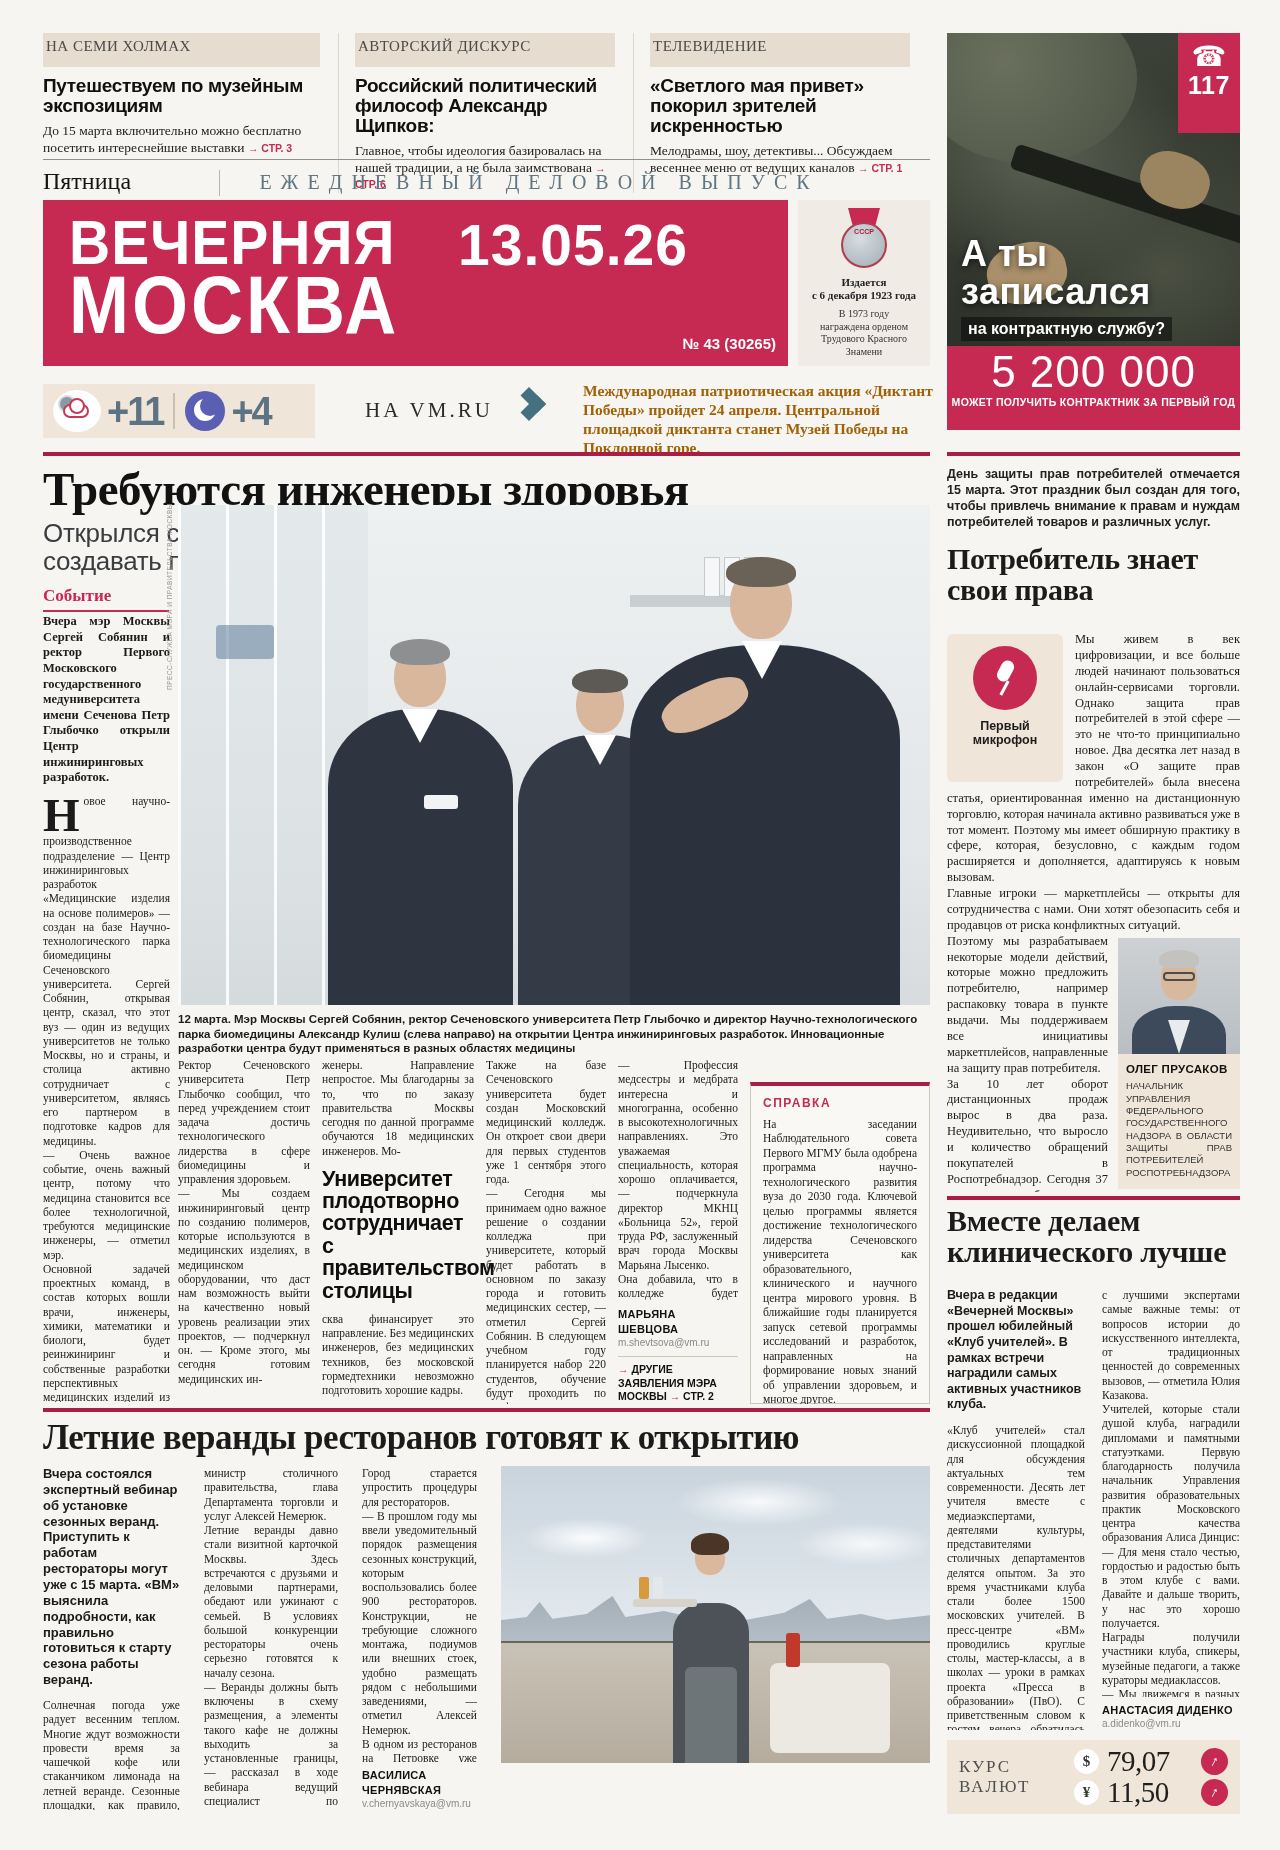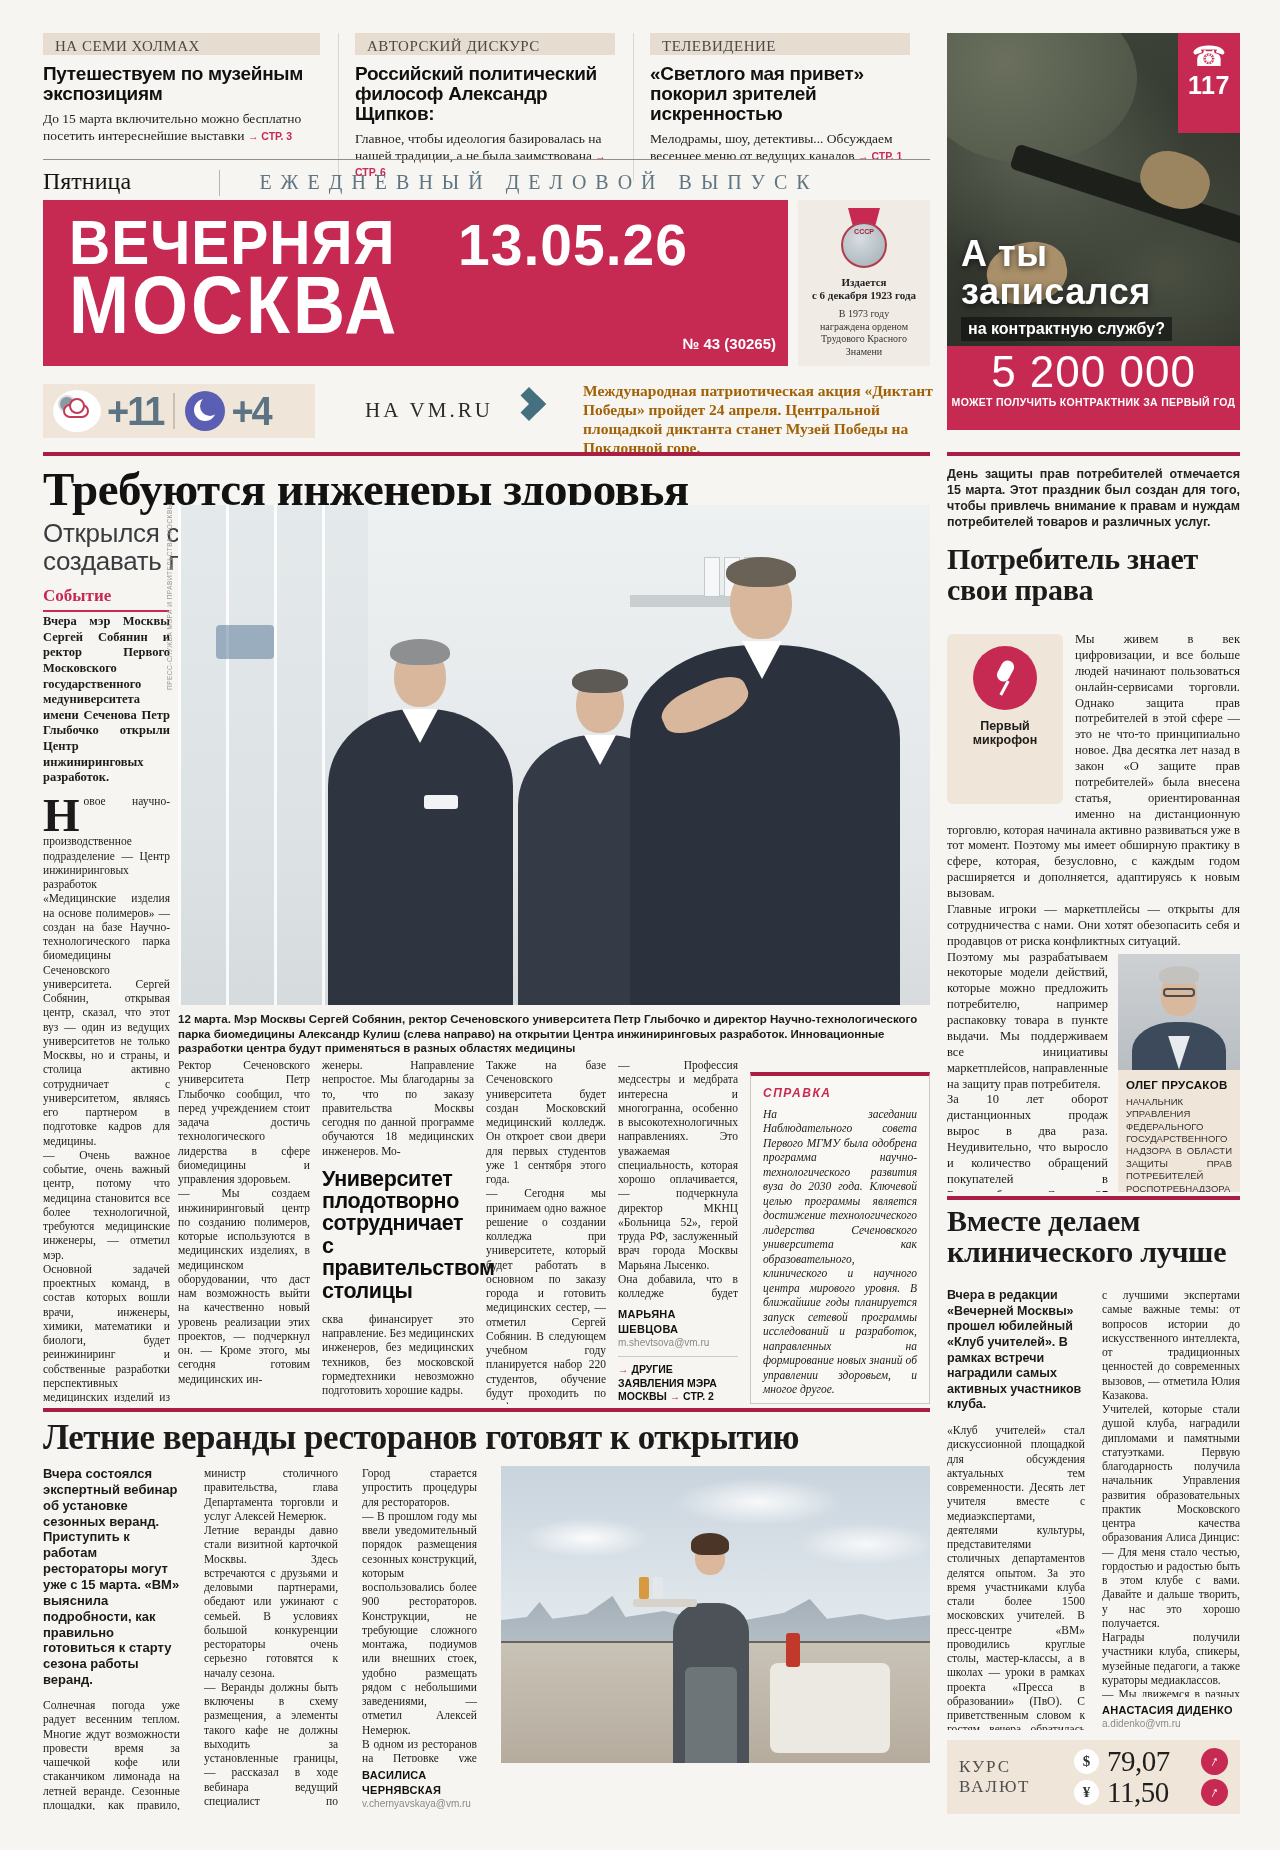--- a/index.html
+++ b/index.html
@@ -16,21 +16,21 @@
   body{background:#f7f5f1;font-family:"Liberation Serif",serif;color:var(--ink);position:relative;}
   .abs{position:absolute;}
   .just{text-align:justify;}
   .prelines{white-space:pre-line;}
   .hidden-overflow{overflow:hidden;}
 
   
   .teasers{left:43px;top:33px;width:887px;display:flex;gap:0;}
   .teaser{width:295px;padding-right:18px;}
   .teaser + .teaser{border-left:1px solid #ddd6cc;padding-left:16px;}
-  .kicker{background:var(--beige);height:22px;line-height:27px;padding-left:12px;font-size:15px;letter-spacing:.5px;color:#4a4a48;font-family:"Liberation Serif",serif;}
+  .kicker{background:var(--beige);height:34px;line-height:27px;padding-left:3px;font-size:15px;letter-spacing:.5px;color:#4a4a48;font-family:"Liberation Serif",serif;}
   .teaser h3{font-family:"Liberation Sans",sans-serif;font-size:19px;line-height:1.06;margin-top:9px;letter-spacing:-.3px;color:#101010;}
   .teaser p{font-size:13.5px;line-height:1.22;margin-top:7px;color:#222;}
   .pg{color:var(--red);font-family:"Liberation Sans",sans-serif;font-weight:bold;font-size:10.5px;}
   .pg .arr{color:var(--red);font-weight:bold;}
 
   
   .hr-top{left:43px;top:159px;width:887px;height:1px;background:#8f8f8f;}
   .mast-row{left:43px;top:168px;width:887px;height:30px;}
   .friday{font-size:24px;color:#141414;}
   .vdiv{position:absolute;left:176px;top:2px;width:1px;height:26px;background:#b9b4ac;}
@@ -97,21 +97,21 @@
   .mc2 .t{font-size:11.5px;}
   .pullquote{font-family:"Liberation Sans",sans-serif;font-weight:bold;font-size:21.5px;line-height:1.04;letter-spacing:-.4px;color:#0f0f0f;margin:10px 0;}
   .mc3{width:120px;}
   .mc4{width:120px;display:flex;flex-direction:column;}
   .mc4 .t{flex:1;overflow:hidden;}
   .byline{font-family:"Liberation Sans",sans-serif;margin-top:6px;}
   .byline b{font-size:11px;letter-spacing:.3px;color:#111;}
   .byline span{display:block;font-size:10px;color:var(--gray);}
   .morelink{border-top:1px solid #cfc8bd;margin-top:7px;padding-top:6px;font-family:"Liberation Sans",sans-serif;font-weight:bold;font-size:10.5px;line-height:1.3;color:#111;}
   .morelink .arr{color:var(--red);}
-  .spravka{flex:1;border:1px solid #cfc8ba;border-top:4px solid var(--redDark);margin-top:14px;padding:10px 12px;background:#faf8f4;font-style:italic;}
+  .spravka{flex:1;border:1px solid #cfc8ba;border-top:4px solid var(--redDark);margin-top:24px;padding:10px 12px;background:#faf8f4;}
   .spravka b{display:block;font-family:"Liberation Sans",sans-serif;font-size:12px;letter-spacing:1.5px;color:var(--red);margin-bottom:7px;}
   .spravka .t{font-size:11.5px;line-height:1.26;}
 
   
   .rule2{left:43px;top:1408px;width:887px;}
   .h2v{left:43px;top:1418px;width:887px;font-size:35px;font-weight:bold;letter-spacing:-.5px;}
   .verandarow{left:43px;top:1466px;width:887px;height:344px;display:flex;gap:24px;}
   .vcol{font-size:11.5px;line-height:1.24;display:flex;flex-direction:column;}
   .vc1{width:143px;}
   .vc1 .vlead{font-family:"Liberation Sans",sans-serif;font-weight:bold;font-size:13px;line-height:1.22;margin-bottom:10px;}
@@ -150,21 +150,21 @@
   .ad-l2{position:absolute;left:14px;top:238px;color:#fff;font-family:"Liberation Sans",sans-serif;font-weight:bold;font-size:36px;letter-spacing:.5px;text-shadow:0 2px 6px rgba(0,0,0,.6);}
   .ad-l3{position:absolute;left:14px;top:284px;color:#fff;background:rgba(10,10,10,.55);font-family:"Liberation Sans",sans-serif;font-weight:bold;font-size:16px;padding:3px 7px;}
   .ad-red{position:absolute;left:0;bottom:0;width:100%;height:84px;background:var(--red);text-align:center;color:#fff;}
   .ad-amount{font-family:"Liberation Sans",sans-serif;font-weight:normal;font-size:44px;letter-spacing:1px;line-height:1.1;margin-top:2px;}
   .ad-amcap{font-family:"Liberation Sans",sans-serif;font-weight:bold;font-size:10.5px;letter-spacing:.3px;}
 
   .rail-intro{left:947px;top:466px;width:293px;font-family:"Liberation Sans",sans-serif;font-weight:bold;font-size:12.5px;line-height:1.28;color:#222;}
   .h2c{left:947px;top:544px;width:293px;font-size:30px;font-weight:bold;line-height:1.03;letter-spacing:-.3px;}
   .consumer-body{left:947px;top:632px;width:293px;height:560px;font-size:12.5px;line-height:1.27;}
   .consumer-body p{margin:0;}
-  .micbox{float:left;width:116px;height:170px;background:var(--beige2);border-radius:6px;margin:2px 12px 6px 0;text-align:center;padding-top:12px;}
+  .micbox{float:left;width:116px;height:148px;background:var(--beige2);border-radius:6px;margin:2px 12px 6px 0;text-align:center;padding-top:12px;}
   .miccirc{width:64px;height:64px;border-radius:50%;background:var(--red);margin:0 auto;position:relative;}
   .miccirc .cap{position:absolute;left:26px;top:14px;width:13px;height:22px;background:#fff;border-radius:7px;transform:rotate(28deg);}
   .miccirc .stem{position:absolute;left:30px;top:34px;width:3px;height:16px;background:#fff;transform:rotate(28deg);}
   .miclabel{font-family:"Liberation Sans",sans-serif;font-weight:bold;font-size:12.5px;line-height:1.15;margin-top:9px;color:#1c1c1c;}
   .portrait-block{float:right;width:122px;margin:4px 0 6px 10px;}
   .portrait{height:116px;background:linear-gradient(180deg,#cdd1d4,#b9bec2);position:relative;overflow:hidden;}
   .p-suit{position:absolute;bottom:0;left:14px;width:94px;height:48px;background:#3c4a5c;border-radius:45% 45% 0 0/60% 60% 0 0;}
   .p-shirt{position:absolute;bottom:0;left:50px;width:22px;height:34px;background:#e9ecee;clip-path:polygon(50% 100%,0 0,100% 0);}
   .p-head{position:absolute;top:18px;left:43px;width:36px;height:44px;border-radius:48% 48% 42% 42%;background:#d9b99e;}
   .p-hair{position:absolute;top:12px;left:41px;width:40px;height:18px;border-radius:50% 50% 30% 30%;background:#c4c2bf;}

